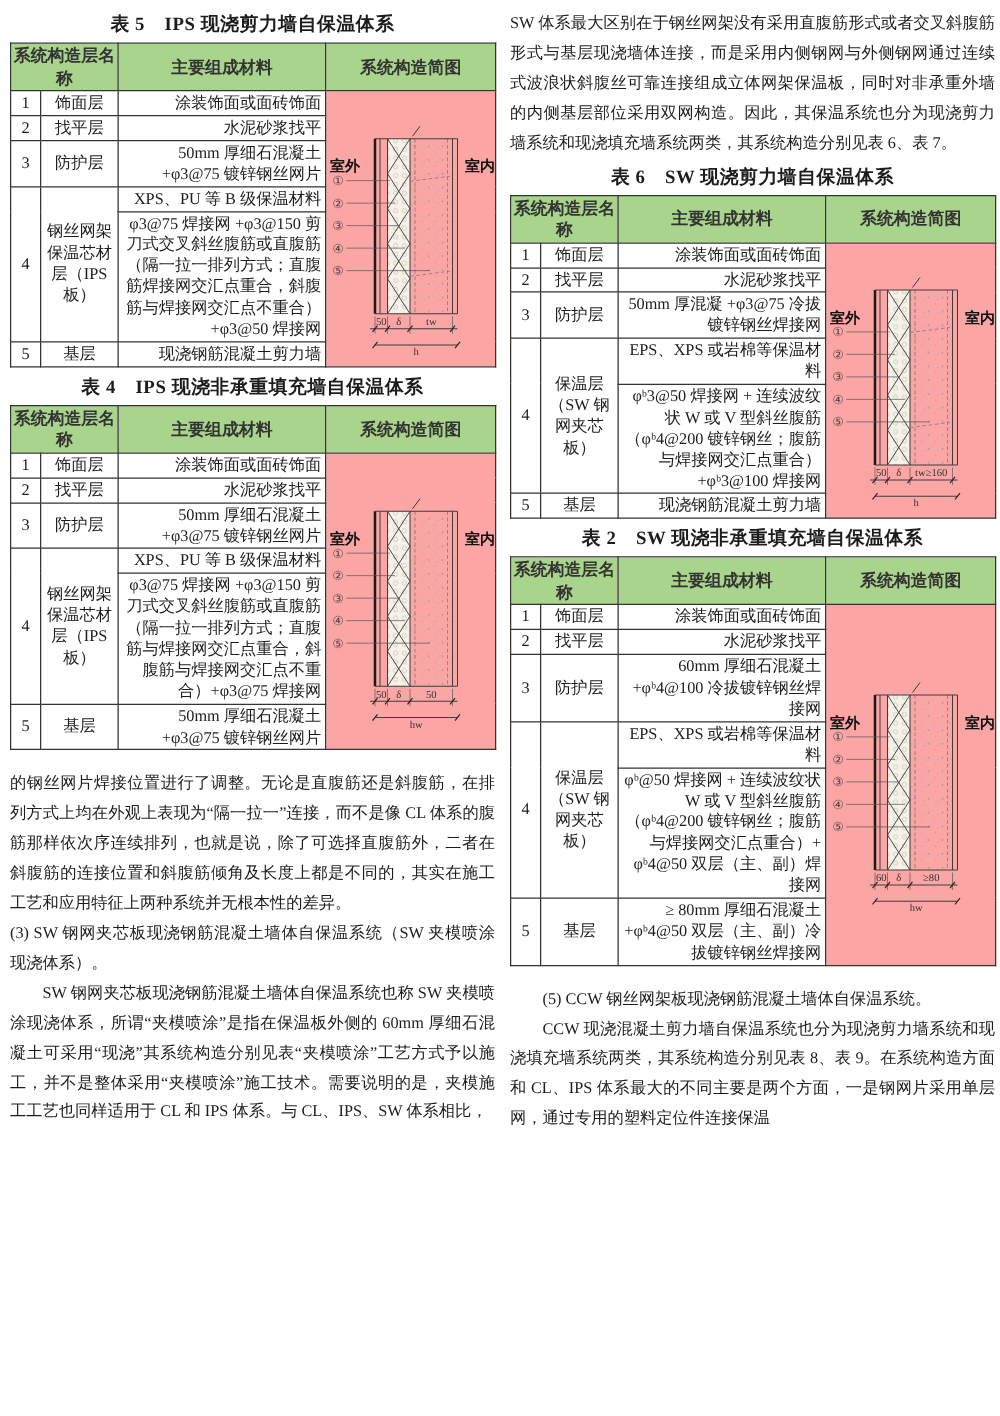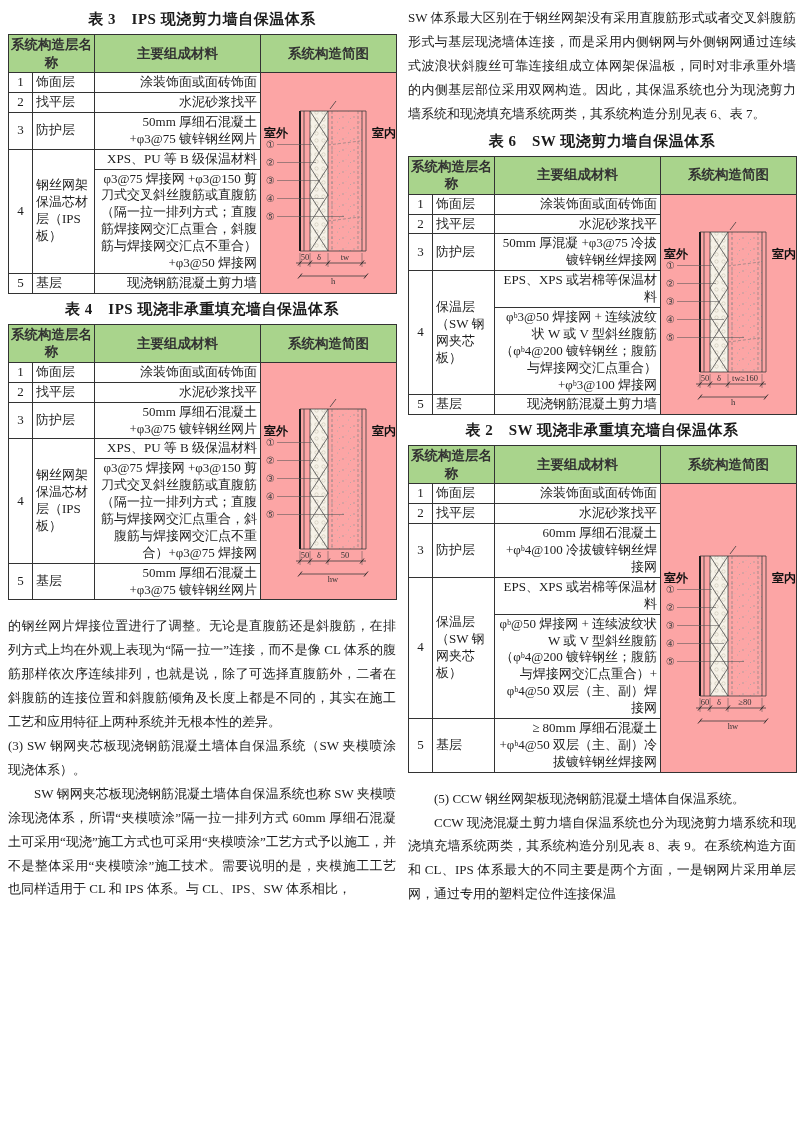--- a/index.html
+++ b/index.html
@@ -22,21 +22,21 @@
     font-size:13px;line-height:1.3;
     padding:1px 3px;vertical-align:middle;
     overflow:hidden;
   }
   table.sys th{
     background:#a9d48c;color:#333;
     font-weight:bold;font-size:13.5px;text-align:center;
     height:34px;padding:1px 2px;
   }
   td.c-no{text-align:center;padding:1px 0;}
-  td.c-name{padding:1px 1px;}
+  td.c-name{text-align:center;padding:1px 1px;}
   td.c-mat{text-align:right;}
   td.c-diag{padding:0;text-align:center;vertical-align:middle;background:#fca5a5;text-decoration:underline;}
   col.w-no{width:24px;}
   col.w-name{width:62px;}
   col.w-mat{width:166px;}
   col.w-diag{width:136px;}
 
   
   .bodytext{margin-top:14px;}
   .bodytext p{
@@ -60,21 +60,21 @@
   .dg-tick{stroke:#222;stroke-width:0.9;}
 </style>
 </head>
 <body>
 
 <div class="page">
 
   <div class="col col-left">
 
     <div>
-      <div class="tbl-title">表 3　IPS 现浇剪力墙自保温体系</div>
+      <div class="tbl-title">表 5　IPS 现浇剪力墙自保温体系</div>
       <table class="sys">
         <colgroup>
             <col class="w-no">
             <col class="w-name">
             <col class="w-mat">
             <col class="w-diag">
           </colgroup>
         <tbody>
         <tr>
           <th colspan="2">系统构造层名称</th>
@@ -274,21 +274,21 @@
           <td class="c-name">基层</td>
           <td class="c-mat">50mm 厚细石混凝土 +φ3@75 镀锌钢丝网片</td>
         </tr>
         </tbody>
       </table>
     </div>
 
     <div class="bodytext">
       <p class="noind">的钢丝网片焊接位置进行了调整。无论是直腹筋还是斜腹筋，在排列方式上均在外观上表现为“隔一拉一”连接，而不是像 CL 体系的腹筋那样依次序连续排列，也就是说，除了可选择直腹筋外，二者在斜腹筋的连接位置和斜腹筋倾角及长度上都是不同的，其实在施工工艺和应用特征上两种系统并无根本性的差异。</p>
       <p class="noind">(3) SW 钢网夹芯板现浇钢筋混凝土墙体自保温系统（SW 夹模喷涂现浇体系）。</p>
-      <p class="ind">SW 钢网夹芯板现浇钢筋混凝土墙体自保温系统也称 SW 夹模喷涂现浇体系，所谓“夹模喷涂”隔一拉一排列方式 60mm 厚细石混凝土可采用“现浇”施工方式也可采用“夹模喷涂”工艺方式予以施工，并不是整体采用“夹模喷涂”施工技术。需要说明的是，夹模施工工艺也同样适用于 CL 和 IPS 体系。与 CL、IPS、SW 体系相比，</p>
+      <p class="ind">SW 钢网夹芯板现浇钢筋混凝土墙体自保温系统也称 SW 夹模喷涂现浇体系，所谓“夹模喷涂”是指在保温板外侧的 60mm 厚细石混凝土可采用“现浇”其系统构造分别见表“夹模喷涂”工艺方式予以施工，并不是整体采用“夹模喷涂”施工技术。需要说明的是，夹模施工工艺也同样适用于 CL 和 IPS 体系。与 CL、IPS、SW 体系相比，</p>
     </div>
   </div>
 
   <div class="col col-right">
 
     <div class="bodytext toptext">
       <p class="noind">SW 体系最大区别在于钢丝网架没有采用直腹筋形式或者交叉斜腹筋形式与基层现浇墙体连接，而是采用内侧钢网与外侧钢网通过连续式波浪状斜腹丝可靠连接组成立体网架保温板，同时对非承重外墙的内侧基层部位采用双网构造。因此，其保温系统也分为现浇剪力墙系统和现浇填充墙系统两类，其系统构造分别见表 6、表 7。</p>
     </div>
 
     <div>

